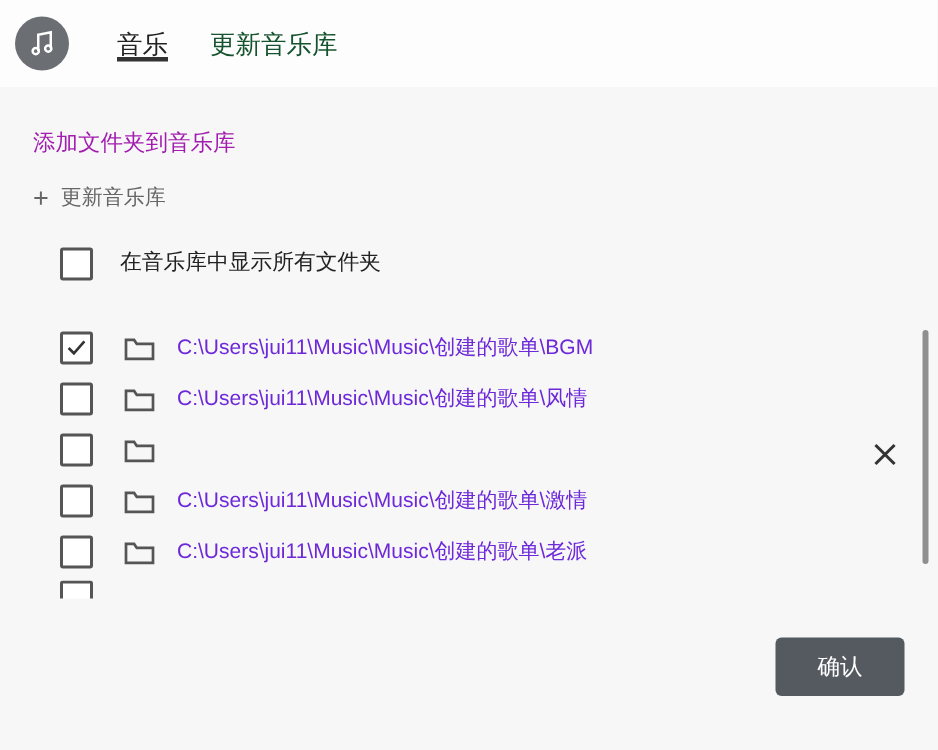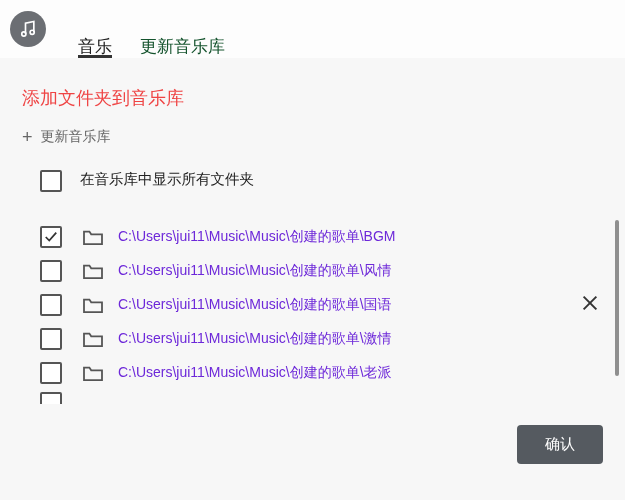--- a/index.html
+++ b/index.html
@@ -18,21 +18,21 @@
   }
   .app-icon {
     width: 36px; height: 36px;
     border-radius: 50%;
     background: #6b6e73;
     display: flex; align-items: center; justify-content: center;
     margin-right: 18px;
     flex-shrink: 0;
   }
   .app-icon svg { width: 20px; height: 20px; }
-  .tabs { display: flex; align-items: flex-end; height: 100%; }
+  .tabs { display: flex; align-items: center; height: 100%; }
   .tab {
     display: flex; align-items: center;
     padding: 0 14px;
     font-size: 17px;
     color: #14532d;
     cursor: pointer;
     position: relative;
   }
   .tab.active { color: #222; }
   .tab.active::after {
@@ -41,22 +41,22 @@
     left: 14px; right: 14px; bottom: 0;
     height: 3px;
     background: #333;
   }
   .body {
     padding: 28px 22px 0 22px;
     height: calc(100% - 58px);
     position: relative;
   }
   .section-title {
-    font-size: 18px;
-    color: #ef4444;
+    font-size: 15px;
+    color: #a21caf;
     margin-bottom: 18px;
   }
   .add-row {
     display: flex; align-items: center;
     color: #666;
     font-size: 14px;
     cursor: pointer;
     margin-bottom: 24px;
   }
   .add-row .plus {
@@ -193,21 +193,20 @@
         <div class="folder-icon"><svg viewBox="0 0 24 20" fill="none" stroke="#555" stroke-width="2">
             <path d="M2 4 h6 l2 3 h12 v11 H2 Z"></path>
           </svg></div>
         <span class="path">C:\Users\jui11\Music\Music\创建的歌单\风情</span>
       </div>
       <div class="folder-row">
         <div class="chk"></div>
         <div class="folder-icon"><svg viewBox="0 0 24 20" fill="none" stroke="#555" stroke-width="2">
             <path d="M2 4 h6 l2 3 h12 v11 H2 Z"></path>
           </svg></div>
-        <span class="path">C:\Users\jui11\Music\Music\创建的歌单\国语</span>
       </div>
       <div class="folder-row">
         <div class="chk"></div>
         <div class="folder-icon"><svg viewBox="0 0 24 20" fill="none" stroke="#555" stroke-width="2">
             <path d="M2 4 h6 l2 3 h12 v11 H2 Z"></path>
           </svg></div>
         <span class="path">C:\Users\jui11\Music\Music\创建的歌单\激情</span>
       </div>
       <div class="folder-row">
         <div class="chk"></div>

